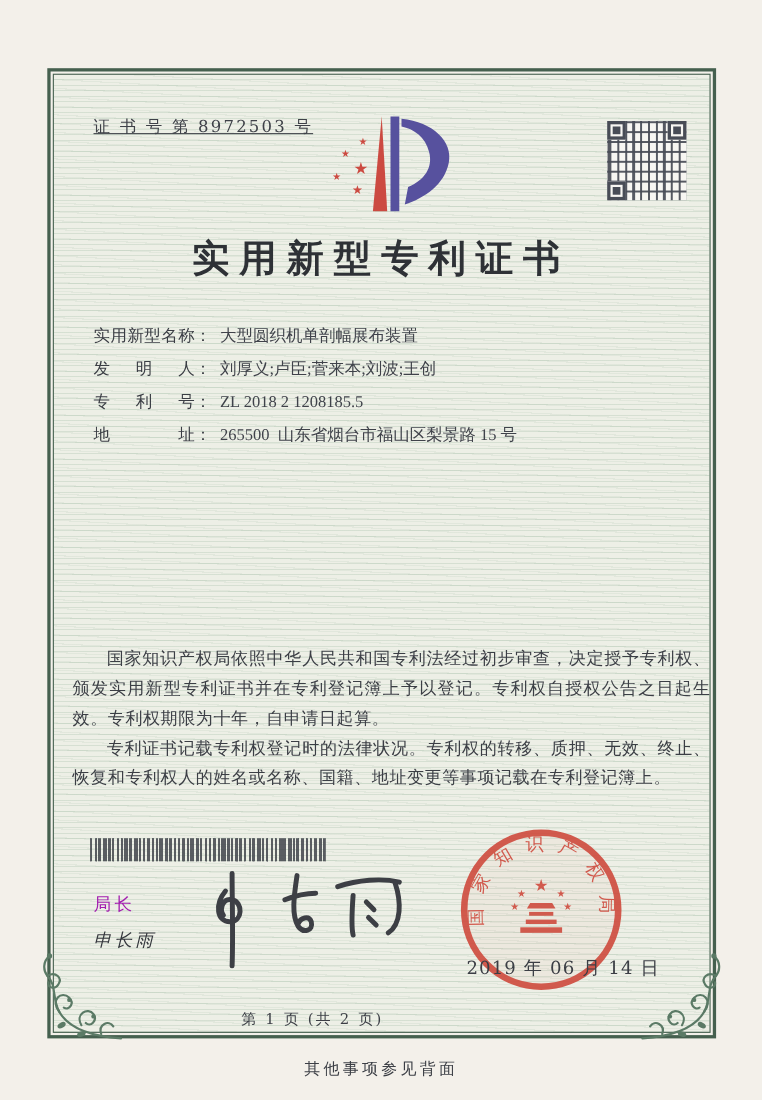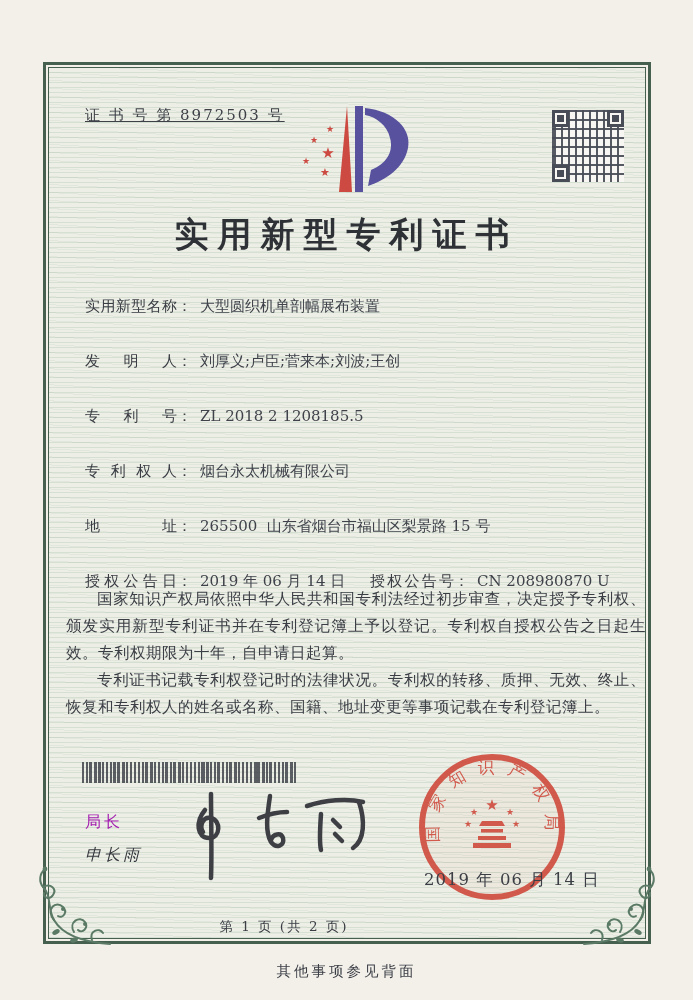--- a/index.html
+++ b/index.html
@@ -19,21 +19,21 @@
       background-image:
         repeating-linear-gradient(90deg, rgba(72,76,86,.92) 0 2px, transparent 2px 7px),
         repeating-linear-gradient(0deg, rgba(72,76,86,.92) 0 2px, transparent 2px 9px);
       background-position:2px 2px;}
   .qf{position:absolute;width:17px;height:17px;border:3px solid #484c56;background:#f7f6f2;box-sizing:border-box;}
   .qf::after{content:"";position:absolute;left:2px;top:2px;width:7px;height:7px;background:#484c56;}
   .qf.tl{left:0;top:0}.qf.tr{right:0;top:0}.qf.bl{left:0;bottom:0}
   .title{position:absolute;left:0;top:212px;width:693px;text-align:center;
          font-size:34px;font-weight:700;letter-spacing:9px;color:#2e3136;}
   .fields{position:absolute;left:85px;top:296px;width:548px;font-size:15px;}
-  .frow{margin-bottom:35px;line-height:20px;white-space:nowrap;position:relative;}
+  .frow{margin-bottom:10px;line-height:20px;white-space:nowrap;position:relative;font-family:Liberation Serif, serif;}
   .flabel{display:inline-block;width:92px;text-align:justify;text-align-last:justify;
           vertical-align:top;color:#3a3d44;}
   .fcolon{margin:0 2px 0 0;}
   .fval{margin-left:6px;white-space:pre-wrap;color:#3f424a;}
   .grant{position:absolute;left:285px;top:0;}
   .grant .flabel{width:84px;}
   .bodytext{position:absolute;left:66px;top:586px;width:580px;font-size:15.5px;line-height:27px;
             text-align:justify;color:#3b3e45;letter-spacing:.5px;}
   .bodytext p{margin:0;text-indent:2em;}
   .barcode{position:absolute;left:82px;top:762px;width:214px;height:21px;opacity:.85;
@@ -89,30 +89,21 @@
     <div class="frow">
       <span class="flabel">实用新型名称</span><span class="fcolon">：</span><span class="fval">大型圆织机单剖幅展布装置</span>
     </div>
     <div class="frow">
       <span class="flabel">发明人</span><span class="fcolon">：</span><span class="fval">刘厚义;卢臣;菅来本;刘波;王创</span>
     </div>
     <div class="frow">
       <span class="flabel">专利号</span><span class="fcolon">：</span><span class="fval">ZL 2018 2 1208185.5</span>
     </div>
     <div class="frow">
-      <span class="flabel">专利权人</span><span class="fcolon">：</span><span class="fval">烟台永太机械有限公司</span>
-    </div>
-    <div class="frow">
       <span class="flabel">地址</span><span class="fcolon">：</span><span class="fval">265500  山东省烟台市福山区梨景路 15 号</span>
-    </div>
-    <div class="frow">
-      <span class="flabel">授权公告日</span><span class="fcolon">：</span><span class="fval">2019 年 06 月 14 日</span>
-      <span class="grant">
-        <span class="flabel">授权公告号</span><span class="fcolon">：</span><span class="fval">CN 208980870 U</span>
-      </span>
     </div>
   </div>
 
   <div class="bodytext">
     <p>国家知识产权局依照中华人民共和国专利法经过初步审查，决定授予专利权、颁发实用新型专利证书并在专利登记簿上予以登记。专利权自授权公告之日起生效。专利权期限为十年，自申请日起算。</p>
     <p>专利证书记载专利权登记时的法律状况。专利权的转移、质押、无效、终止、恢复和专利权人的姓名或名称、国籍、地址变更等事项记载在专利登记簿上。</p>
   </div>
 
   <div class="barcode"></div>
 

